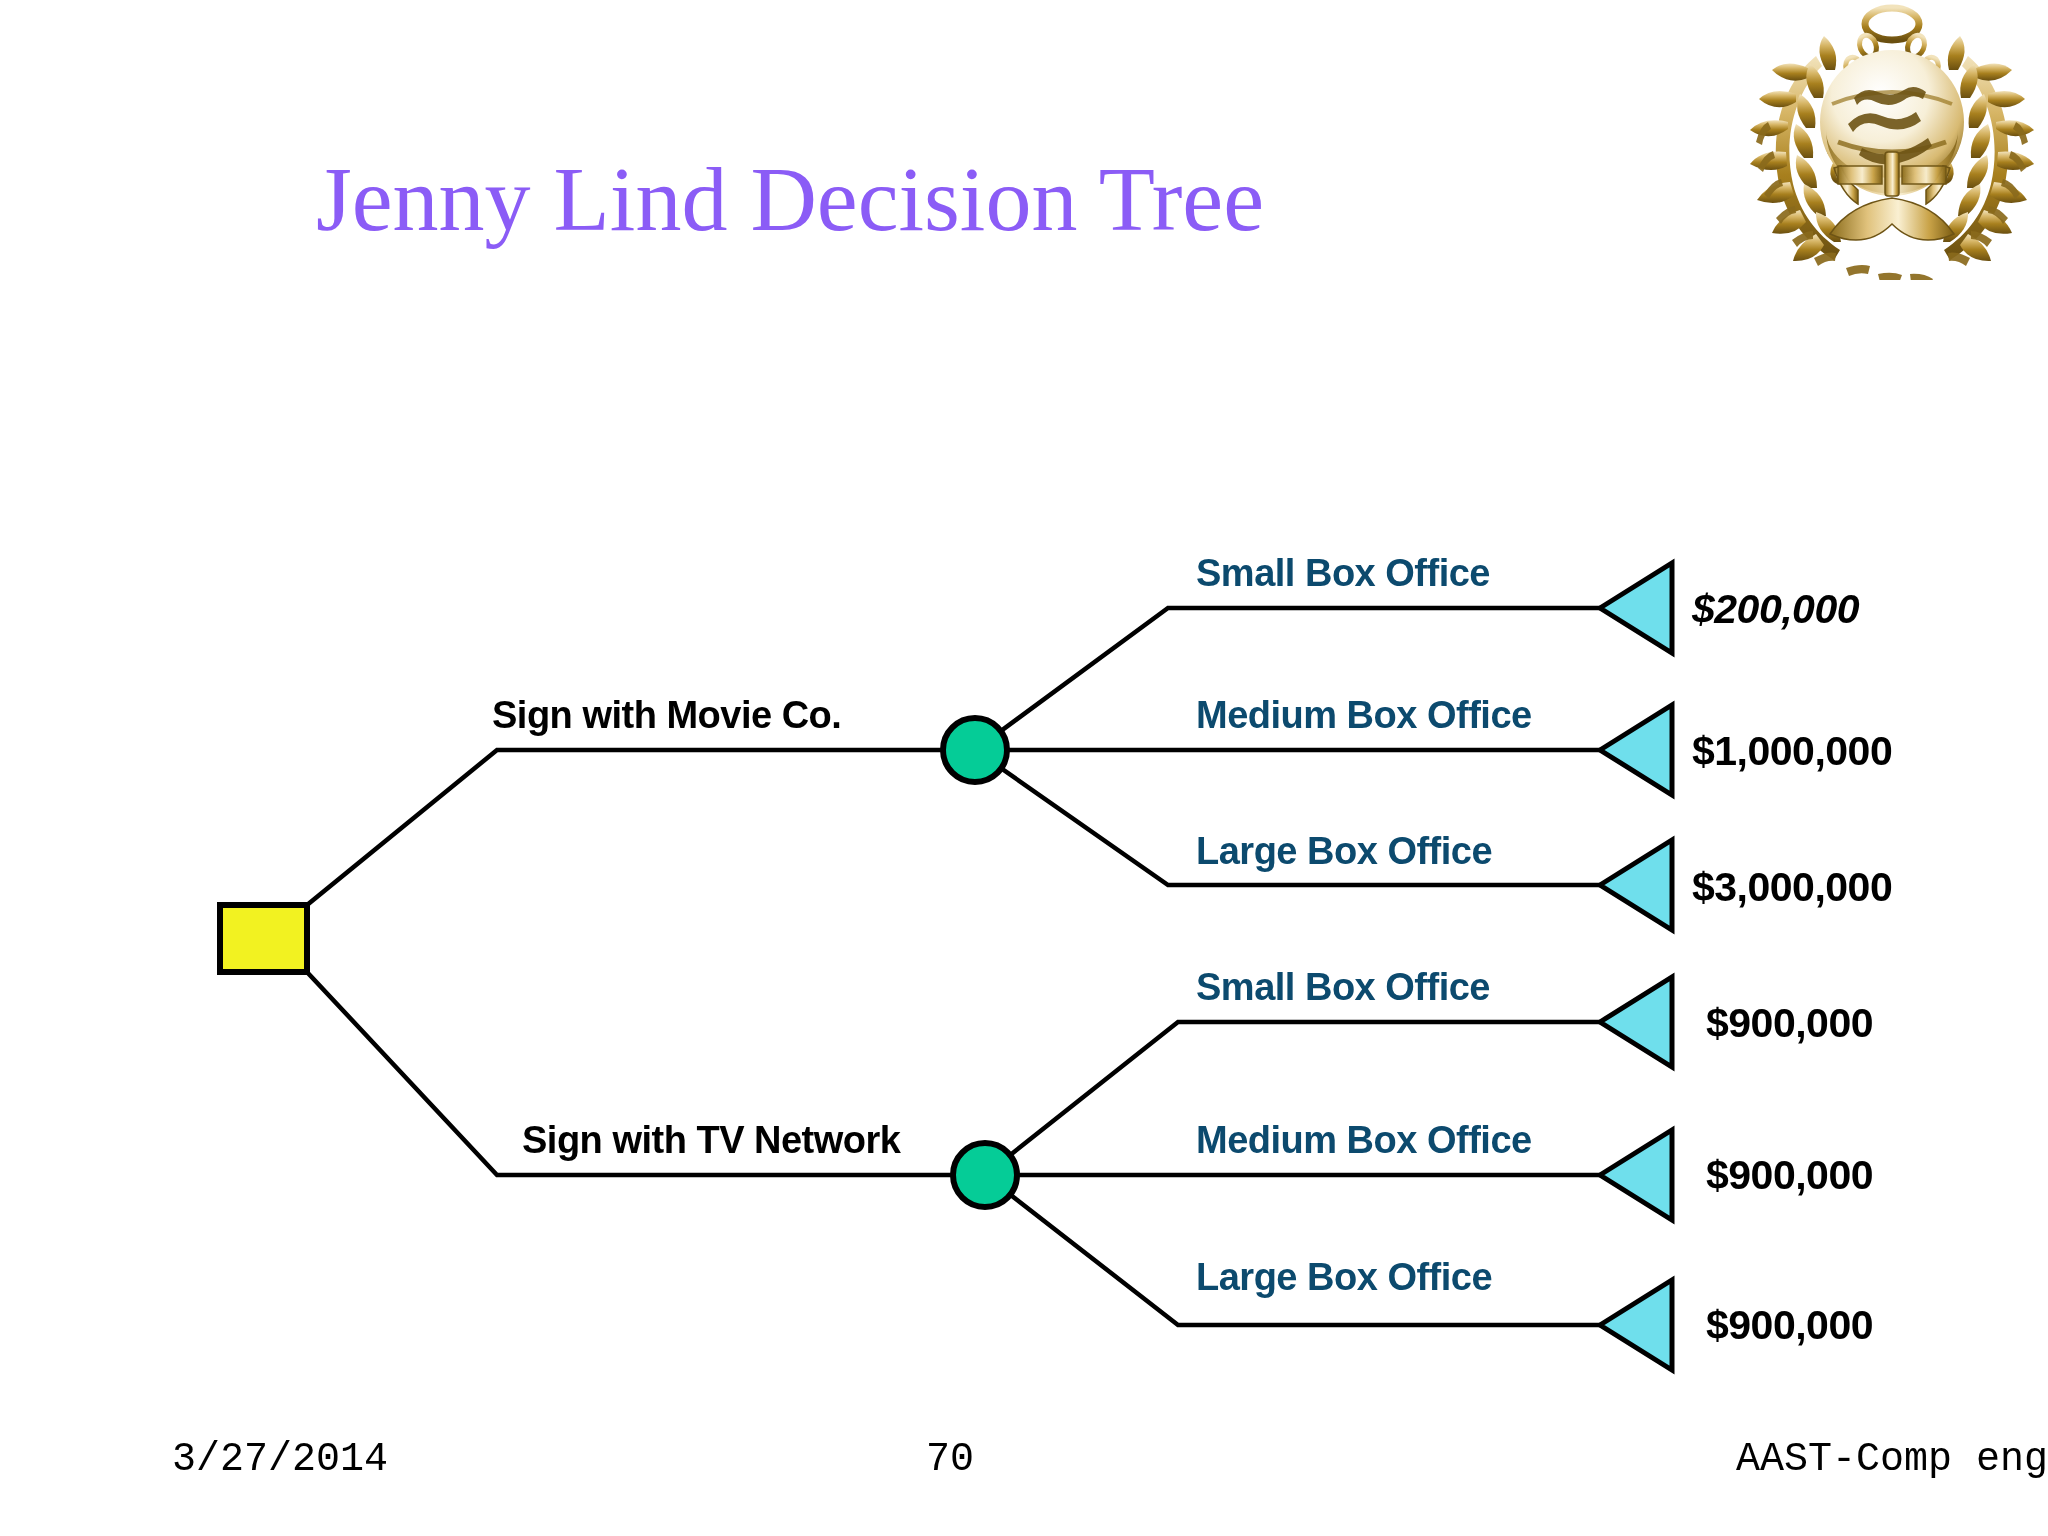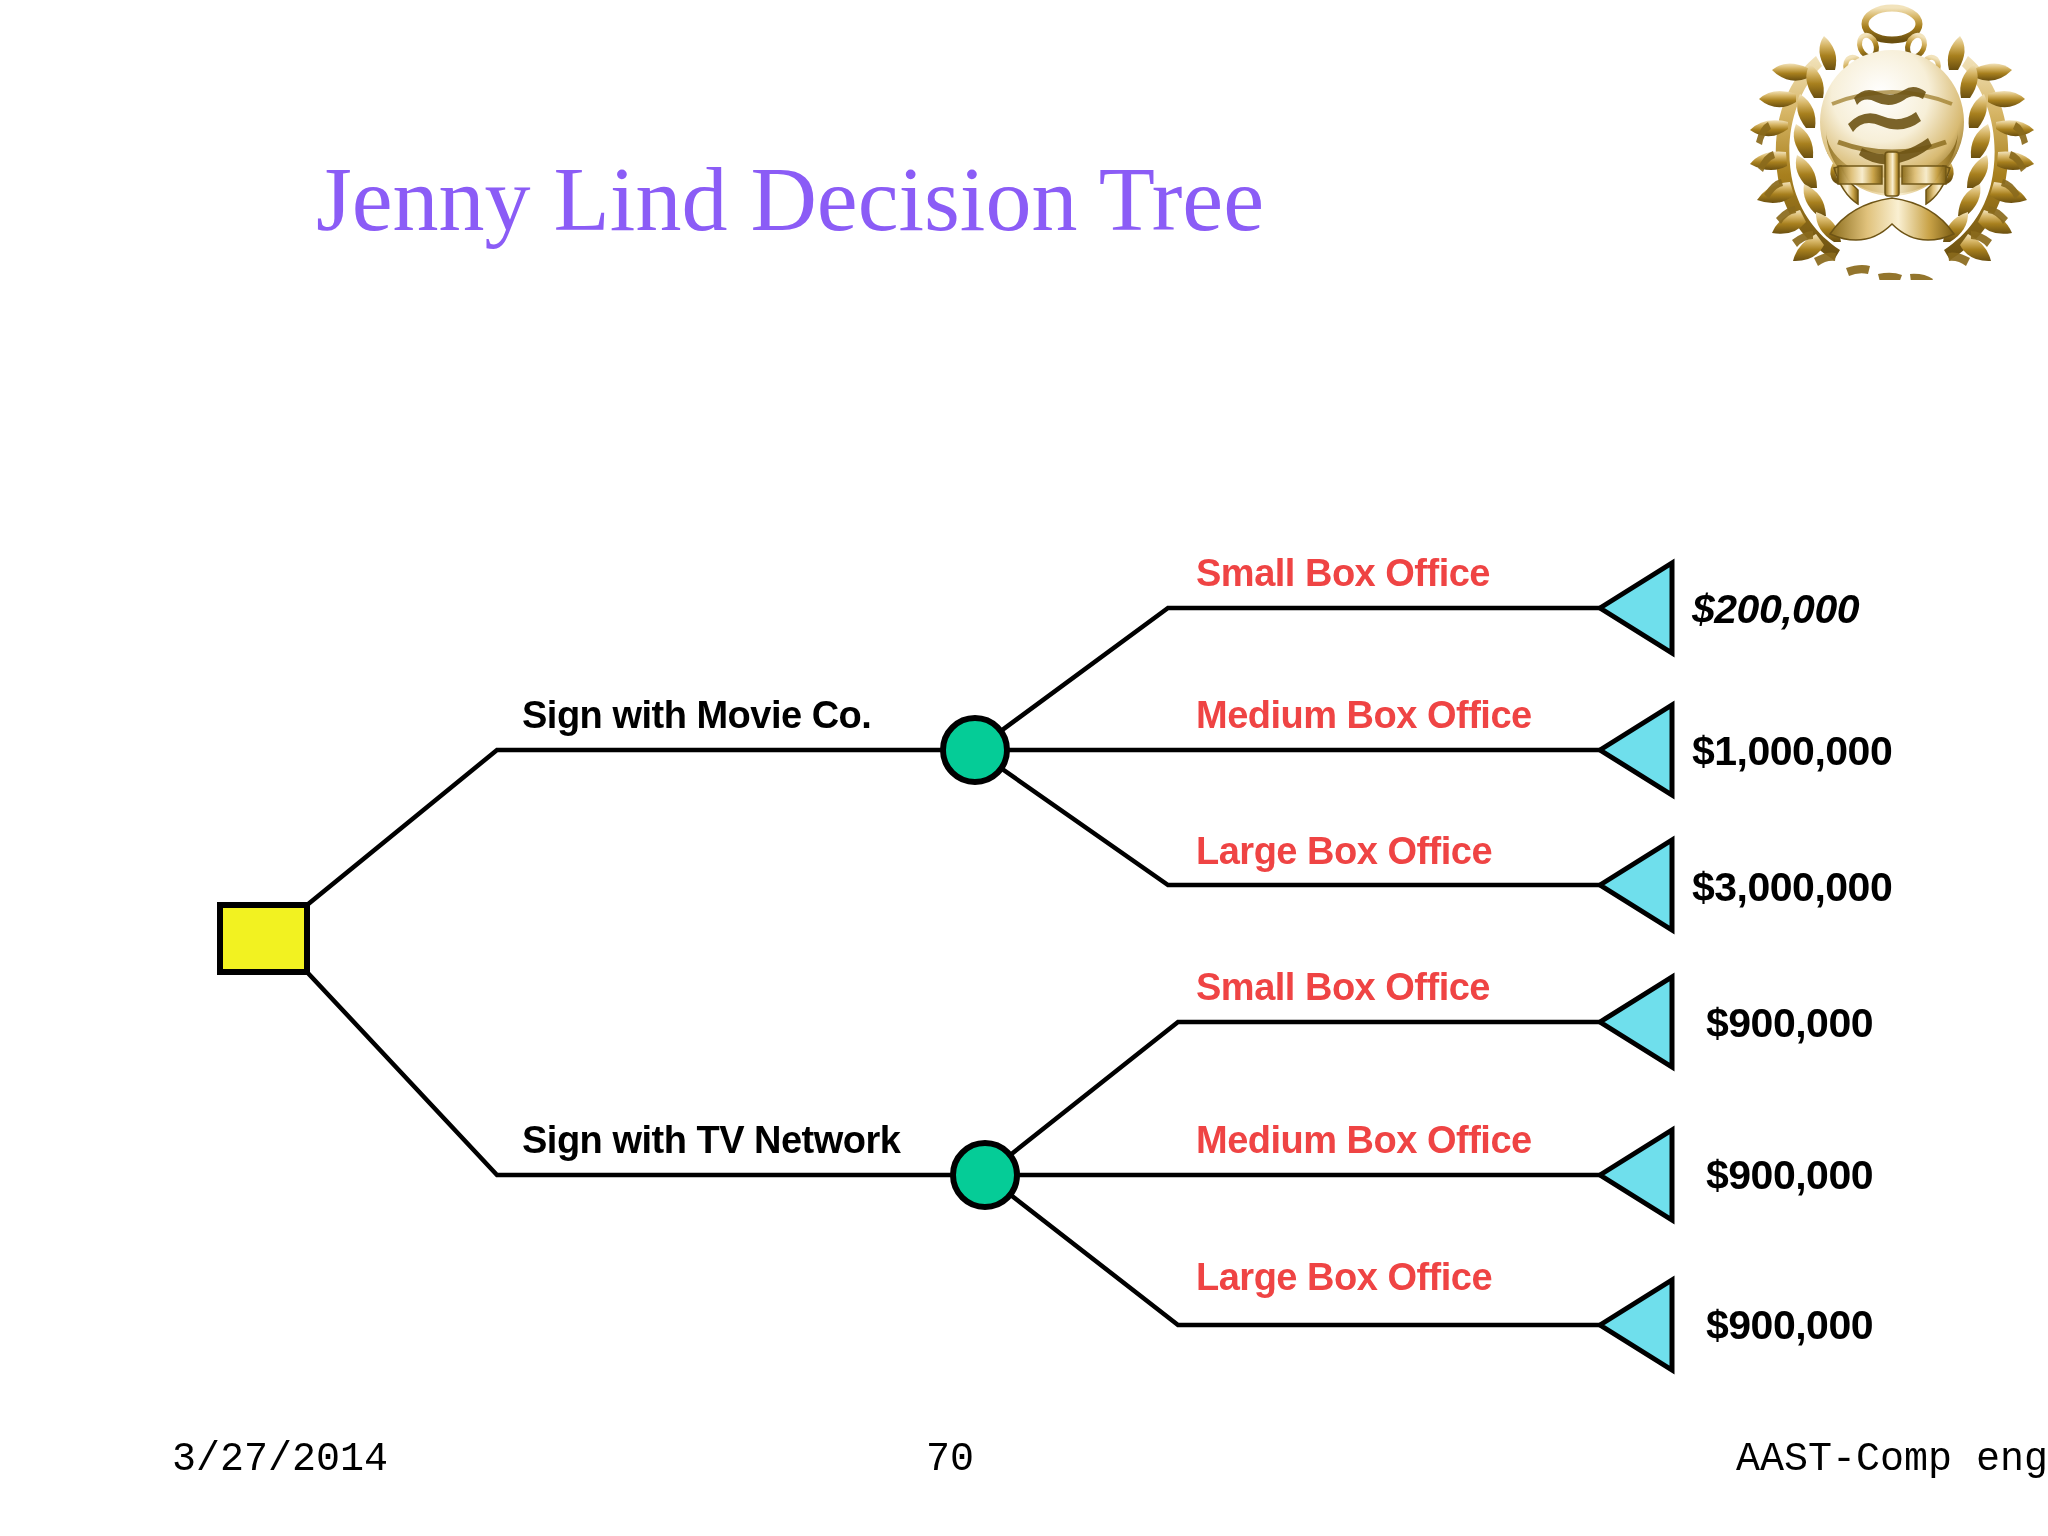--- a/index.html
+++ b/index.html
@@ -41,21 +41,21 @@
     width:2048px; height:1536px;
     pointer-events:none;
   }
 
   
   .branch-label{
     position:absolute;
     font-family:"Liberation Sans", sans-serif;
     font-weight:bold;
     font-size:38px;
-    color:#ef4444;
+    color:#0c4a6e;
     white-space:nowrap;
     letter-spacing:-0.5px;
   }
   .payoff-label{
     position:absolute;
     font-family:"Liberation Sans", sans-serif;
     font-weight:bold;
     font-size:41px;
     color:#000000;
     white-space:nowrap;
@@ -249,21 +249,21 @@
       <polygon points="1600,1175 1672,1130 1672,1220" fill="#6FDFEC"></polygon>
       <polygon points="1600,1325 1672,1280 1672,1370" fill="#6FDFEC"></polygon>
     </g>
 
     <circle cx="975" cy="750" r="32" fill="#05CC97" stroke="#000000" stroke-width="6"></circle>
     <circle cx="985" cy="1175" r="32" fill="#05CC97" stroke="#000000" stroke-width="6"></circle>
 
     <rect x="220" y="905" width="87" height="67" fill="#F2F221" stroke="#000000" stroke-width="6"></rect>
   </svg>
 
-  <div class="decision-label" style="left:522px; top:694px;">Sign with Movie Co.</div>
+  <div class="decision-label" style="left:492px; top:694px;">Sign with Movie Co.</div>
 
   <div class="decision-label" style="left:522px; top:1119px;text-align:center;">Sign with TV Network</div>
 
   <div class="branch-label" style="left:1196px; top:552px;">Small Box Office</div>
 
   <div class="branch-label" style="left:1196px; top:694px;">Medium Box Office</div>
 
   <div class="branch-label" style="left:1196px; top:830px;">Large Box Office</div>
 
   <div class="branch-label" style="left:1196px; top:966px;">Small Box Office</div>

